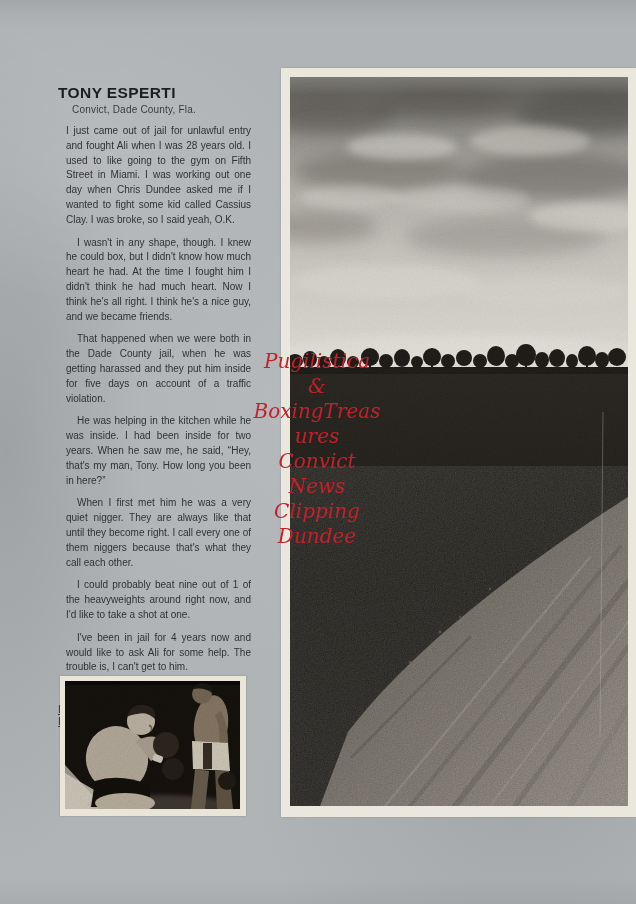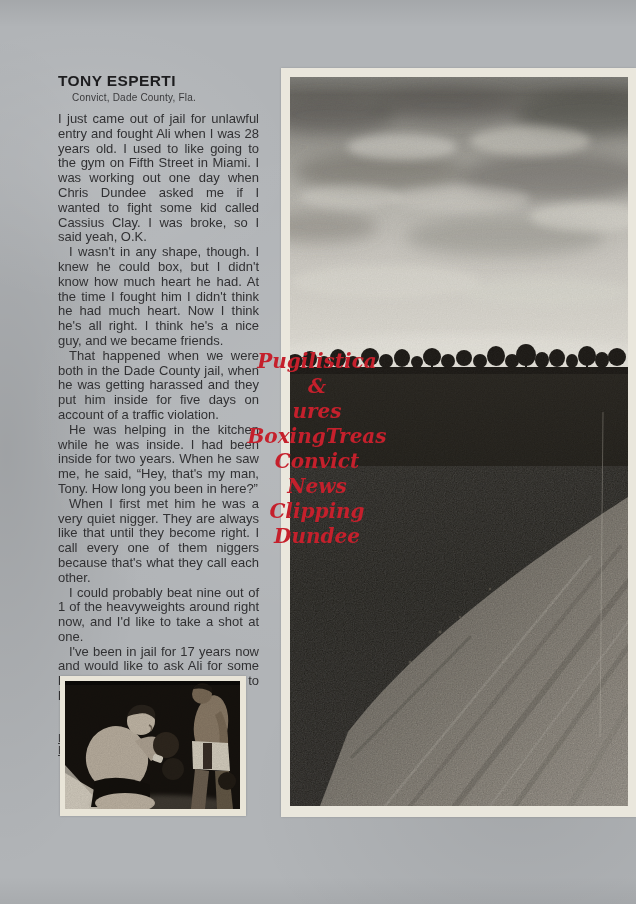--- a/index.html
+++ b/index.html
@@ -8,28 +8,28 @@
     background-color:#b1b4b7;
     background-image:
       radial-gradient(ellipse 320px 220px at 14% 18%, rgba(255,255,255,.10), transparent 65%),
       radial-gradient(ellipse 420px 320px at 82% 88%, rgba(0,0,0,.07), transparent 65%),
       radial-gradient(ellipse 520px 420px at 55% 45%, rgba(255,255,255,.08), transparent 65%),
       radial-gradient(ellipse 200px 600px at 1% 50%, rgba(0,0,0,.10), transparent 70%),
       linear-gradient(180deg, rgba(0,0,0,.07) 0%, rgba(0,0,0,0) 3%, rgba(0,0,0,0) 97%, rgba(0,0,0,.05) 100%);
     font-family:"Liberation Sans", sans-serif;
   }
   
-  .article{position:absolute;left:58px;top:72px;width:201px;color:#2e2e30;}
+  .article{position:absolute;left:58px;top:84px;width:201px;color:#2e2e30;}
   .article h1{
     margin:0;font-size:15.5px;font-weight:bold;letter-spacing:.4px;color:#1d1d1f;
   }
   .subtitle{margin:2px 0 0 14px;font-size:10px;color:#3a3a3c;letter-spacing:.2px;}
   .body-text{margin-top:9px;}
   .body-text p{
-    margin:0;font-size:13px;line-height:14.8px;text-align:justify;
+    margin:8px;font-size:10px;line-height:14.8px;text-align:justify;
     text-indent:11px;color:#313133;
   }
   .body-text p.no-indent{text-indent:0;}
   .record-caption{margin-top:28px;font-size:11px;letter-spacing:.35px;color:#3c3c3e;text-decoration:underline;}
   
   .landscape-frame{
     position:absolute;left:281px;top:68px;width:355px;height:749px;
     background:#eae7dd;box-sizing:border-box;padding:9px 0 11px 9px;
     box-shadow:0 0 2px rgba(0,0,0,.15);
   }
@@ -38,40 +38,40 @@
   .boxing-frame{
     position:absolute;left:60px;top:676px;width:186px;height:140px;
     background:#e9e5d8;box-sizing:border-box;padding:5px 6px 7px 5px;
     box-shadow:0 0 2px rgba(0,0,0,.2);
   }
   .boxing-frame svg{display:block;}
   
   .watermark{
     position:absolute;left:246px;top:349px;width:142px;z-index:6;
     text-align:center;color:#c5202c;
-    font-family:"DejaVu Serif", serif;font-style:italic;font-weight:bold;
+    font-family:"DejaVu Serif", serif;font-style:italic;font-weight:normal;
     font-size:20px;line-height:25px;
   }
 </style>
 </head>
 <body>
 
 <div class="page">
 
   <div class="article">
     <h1>TONY ESPERTI</h1>
     <div class="subtitle">Convict, Dade County, Fla.</div>
     <div class="body-text">
       <p class="no-indent">I just came out of jail for unlawful entry and fought Ali when I was 28 years old. I used to like going to the gym on Fifth Street in Miami. I was working out one day when Chris Dundee asked me if I wanted to fight some kid called Cassius Clay. I was broke, so I said yeah, O.K.</p>
       <p>I wasn't in any shape, though. I knew he could box, but I didn't know how much heart he had. At the time I fought him I didn't think he had much heart. Now I think he's all right. I think he's a nice guy, and we became friends.</p>
       <p>That happened when we were both in the Dade County jail, when he was getting harassed and they put him inside for five days on account of a traffic violation.</p>
       <p>He was helping in the kitchen while he was inside. I had been inside for two years. When he saw me, he said, “Hey, that's my man, Tony. How long you been in here?”</p>
       <p>When I first met him he was a very quiet nigger. They are always like that until they become right. I call every one of them niggers because that's what they call each other.</p>
       <p>I could probably beat nine out of 1 of the heavyweights around right now, and I'd like to take a shot at one.</p>
-      <p>I've been in jail for 17 years now and would like to ask Ali for some help. The trouble is, I can't get to him.</p>
+      <p>I've been in jail for 4 years now and would like to ask Ali for some help. The trouble is, I can't get to him.</p>
     </div>
     <div class="record-caption">L 3 (TKO), Jan. 17, 1961, Miami Beach</div>
   </div>
 
   <div class="landscape-frame">
     <svg width="338" height="729" viewBox="0 0 338 729" role="img">
       <defs>
         <linearGradient id="sky" x1="0" y1="0" x2="0" y2="1">
           <stop offset="0" stop-color="#83827d"></stop>
           <stop offset=".06" stop-color="#6e6c66"></stop>
@@ -234,21 +234,21 @@
         <path d="M150,90 L164,90 L168,128 L152,128 Z" fill="#655947"></path>
         <circle cx="162" cy="100" r="9" fill="#221c15"></circle>
       </g>
       <rect x="0" y="0" width="175" height="128" filter="url(#bgrain)" opacity=".12"></rect>
     </svg>
   </div>
 
   <div class="watermark">
     <div>Pugilistica</div>
     <div>&amp;</div>
+    <div>BoxingTreas</div>
     <div>ures</div>
-    <div>BoxingTreas</div>
     <div>Convict</div>
     <div>News</div>
     <div>Clipping</div>
     <div>Dundee</div>
   </div>
 
 </div>
 
 </body></html>

